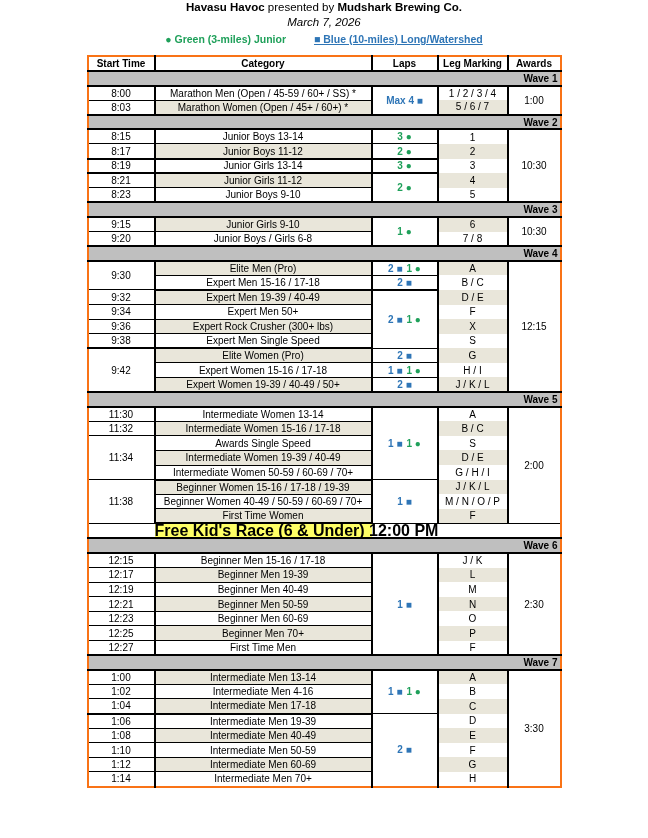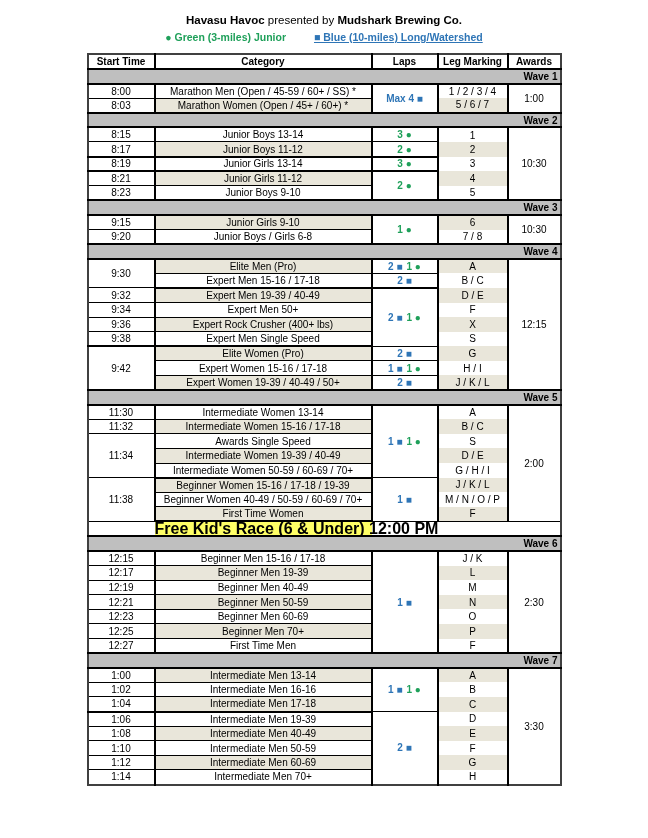--- a/index.html
+++ b/index.html
@@ -4,30 +4,30 @@
 <style>
   :root{
     --green:#1fa05a; --blue:#2e75b6; --band:#bfbfbf; --shade:#e9e6da; --highlight:#ffff66;
   }
   *{box-sizing:border-box;}
   html,body{margin:0;padding:0;}
   body{
     width:648px;height:838px;background:#fff;color:#000;
     font-family:"Liberation Sans",sans-serif;
   }
-  .page{width:648px;height:838px;padding-top:13px;}
+  .page{width:648px;height:838px;}
   .title{text-align:center;font-size:11.5px;line-height:15px;}
   .b{font-weight:bold;}
   .date{text-align:center;font-size:11.5px;line-height:15px;font-style:italic;}
   .legend{text-align:center;font-size:10.5px;line-height:14px;font-weight:bold;margin-top:2px;}
   .lgreen{color:var(--green);margin-right:28px;}
   .lblue{color:var(--blue);text-decoration:underline;}
   table{
     border-collapse:collapse;table-layout:fixed;margin:9px auto 0 auto;
-    border:2px solid #404040;
+    border:2px solid #f97316;
   }
   th,td{
     border:1px solid #000;padding:0 2px;font-size:10px;text-align:center;
     vertical-align:middle;overflow:hidden;white-space:nowrap;
   }
   tr{height:14.6px;}
   tr.head{height:15px;}
   th{font-weight:bold;font-size:10px;}
   
   .t{border-right:2px solid #000;}
@@ -50,20 +50,21 @@
   .kidhl{
     margin-left:66px;width:217px;background:var(--highlight);
     font-weight:bold;font-size:16px;line-height:13px;
   }
 </style>
 </head>
 <body>
 
 <div class="page">
   <div class="title"><span class="b">Havasu Havoc</span><span> presented by </span><span class="b">Mudshark Brewing Co.</span></div>
+  <div class="date">March 7, 2026</div>
   <div class="legend">
     <span class="lgreen">● Green (3-miles) Junior</span><span class="lblue">■ Blue (10-miles) Long/Watershed</span>
   </div>
 
   <table>
     <colgroup>
         <col style="width:67px">
         <col style="width:217px">
         <col style="width:66px">
         <col style="width:70px">
@@ -165,21 +166,21 @@
       <td class="l" rowspan="4"><span class="lb">2 ■</span><span class="lg">1 ●</span></td>
       <td class="g sh">D / E</td>
     </tr>
     <tr>
       <td class="t">9:34</td>
       <td>Expert Men 50+</td>
       <td class="g">F</td>
     </tr>
     <tr>
       <td class="t">9:36</td>
-      <td class="sh">Expert Rock Crusher (400+ lbs)</td>
+      <td class="sh">Expert Rock Crusher (300+ lbs)</td>
       <td class="g sh">X</td>
     </tr>
     <tr class="gb">
       <td class="t">9:38</td>
       <td>Expert Men Single Speed</td>
       <td class="g">S</td>
     </tr>
     <tr>
       <td class="t" rowspan="3">9:42</td>
       <td class="sh">Elite Women (Pro)</td>
@@ -291,21 +292,21 @@
         </tr>
     <tr>
       <td class="t">1:00</td>
       <td class="sh">Intermediate Men 13-14</td>
       <td class="l" rowspan="3"><span class="lb">1 ■</span><span class="lg">1 ●</span></td>
       <td class="g sh">A</td>
       <td class="a" rowspan="8">3:30</td>
     </tr>
     <tr>
       <td class="t">1:02</td>
-      <td>Intermediate Men 16-16</td>
+      <td>Intermediate Men 4-16</td>
       <td class="g">B</td>
     </tr>
     <tr class="gb">
       <td class="t">1:04</td>
       <td class="sh">Intermediate Men 17-18</td>
       <td class="g sh">C</td>
     </tr>
     <tr>
       <td class="t">1:06</td>
       <td>Intermediate Men 19-39</td>

